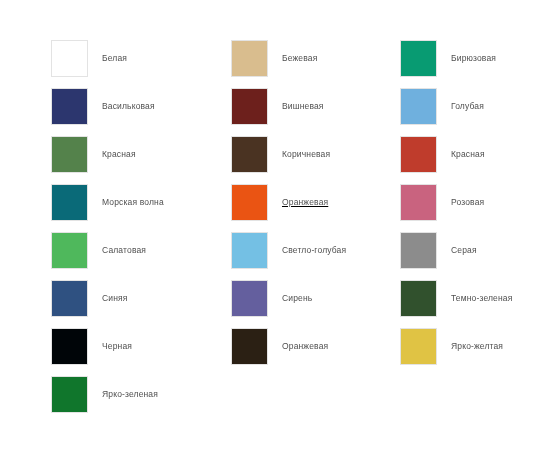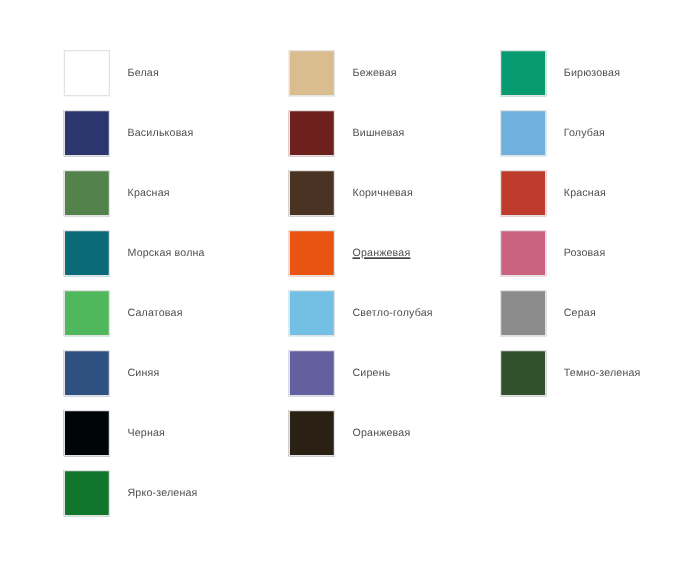--- a/index.html
+++ b/index.html
@@ -118,17 +118,21 @@
       <div class="swatch-label" style="color: rgb(79, 79, 79);">Темно-зеленая</div>
     </div>
     <div class="swatch-cell" style="left: 51px; top: 328px;">
       <div class="swatch-chip" style="width: 37px; height: 37px; background: rgb(0, 5, 8); border-color: rgb(227, 227, 227);"></div>
       <div class="swatch-label" style="color: rgb(79, 79, 79);">Черная</div>
     </div>
     <div class="swatch-cell" style="left: 231px; top: 328px;">
       <div class="swatch-chip" style="width: 37px; height: 37px; background: rgb(43, 32, 20); border-color: rgb(227, 227, 227);"></div>
       <div class="swatch-label" style="color: rgb(79, 79, 79);">Оранжевая</div>
     </div>
+    <div class="swatch-cell" style="left: 400px; top: 328px;">
+      <div class="swatch-chip" style="width: 37px; height: 37px; background: rgb(224, 195, 68); border-color: rgb(227, 227, 227);"></div>
+      <div class="swatch-label" style="color: rgb(79, 79, 79);">Ярко-желтая</div>
+    </div>
     <div class="swatch-cell" style="left: 51px; top: 376px;">
       <div class="swatch-chip" style="width: 37px; height: 37px; background: rgb(16, 118, 44); border-color: rgb(227, 227, 227);"></div>
       <div class="swatch-label" style="color: rgb(79, 79, 79);">Ярко-зеленая</div>
     </div>
   </div>
 
 </body></html>

